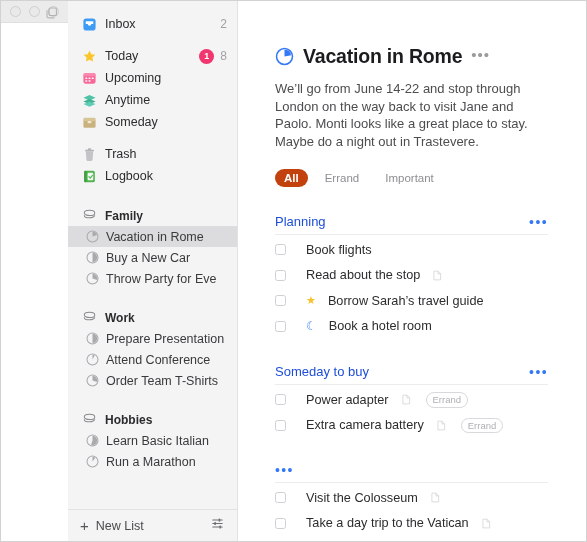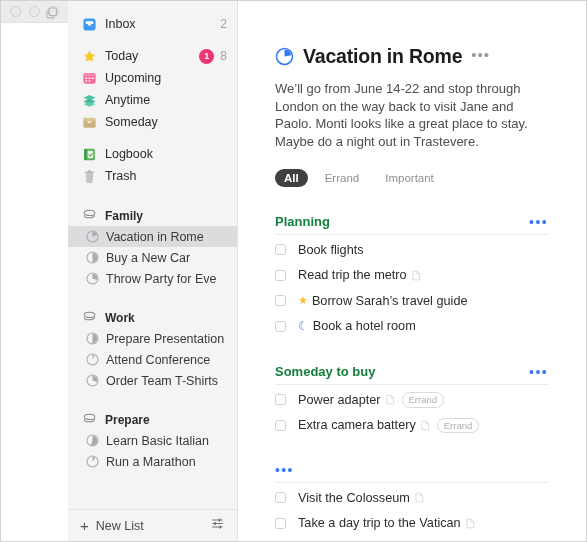--- a/index.html
+++ b/index.html
@@ -170,44 +170,45 @@
     display: flex;
     align-items: center;
     gap: 8px;
   }
   .tag {
     font-size: 11.5px;
     color: #8e8e93;
     padding: 3px 9px;
     border-radius: 9px;
   }
-  .tag.on { background: #404040; color: #ffffff; font-weight: bold; }
+  .tag.on { background: #c2410c; color: #ffffff; font-weight: bold; }
 
   .section { margin-top: 27px; }
   .sec-head {
     display: flex;
     align-items: center;
     padding-bottom: 5px;
     border-bottom: 1px solid #ececec;
   }
   .sec-title {
     flex: 1 1 auto;
     font-size: 13px;
-    font-weight: bold;
-    color: #15803d;
+    font-weight: normal;
+    color: #1d4ed8;
   }
   .dots-sec { color: #3478f6; font-size: 14px; letter-spacing: 1.4px; line-height: 1; }
 
   .todo {
     display: flex;
     align-items: center;
     height: 21.5px;
     margin-top: 4px;
     font-size: 12.7px;
     color: #2c2c2e;
+    gap: 8px;
   }
   .cbox {
     width: 11px; height: 11px;
     border: 1px solid #cfcfd4;
     border-radius: 2.5px;
     flex: 0 0 11px;
     margin-right: 12px;
     background: #fff;
   }
   .todo .star { color: #f7c22b; font-size: 11px; margin-right: 4px; }
@@ -301,38 +302,38 @@
                 <rect x="1.5" y="3" width="13" height="3.4" rx="1.2" fill="#d8c596"></rect>
                 <rect x="6" y="6.3" width="4" height="2.5" rx=".6" fill="#efe7cf"></rect>
               </svg>
             </span>
             <span class="lbl">Someday</span>
           </div>
           <div class="gap-sm"></div>
           <div class="nav-row">
             <span class="ico">
               <svg viewBox="0 0 16 16" width="15" height="15">
+                <path d="M4 4.6h8l-.7 9a1.3 1.3 0 0 1-1.3 1.2H6a1.3 1.3 0 0 1-1.3-1.2z" fill="#c3c3c8"></path>
+                <rect x="3.1" y="2.9" width="9.8" height="1.7" rx=".8" fill="#b3b3b9"></rect>
+                <rect x="6.2" y="1.4" width="3.6" height="1.8" rx=".8" fill="#b3b3b9"></rect>
+              </svg>
+            </span>
+            <span class="lbl">Trash</span>
+          </div>
+          <div class="nav-row">
+            <span class="ico">
+              <svg viewBox="0 0 16 16" width="15" height="15">
                 <rect x="2.3" y="1.8" width="11.4" height="12.4" rx="1.8" fill="#52b551"></rect>
                 <rect x="2.3" y="1.8" width="2.6" height="12.4" rx="1.2" fill="#3f9f42"></rect>
                 <rect x="6" y="4" width="6" height="8" rx="1" fill="#f2f8f1"></rect>
                 <path d="M7.4 8.2l1.4 1.5 2.4-2.9" fill="none" stroke="#52b551" stroke-width="1.2" stroke-linecap="round" stroke-linejoin="round"></path>
               </svg>
             </span>
             <span class="lbl">Logbook</span>
           </div>
-          <div class="nav-row">
-            <span class="ico">
-              <svg viewBox="0 0 16 16" width="15" height="15">
-                <path d="M4 4.6h8l-.7 9a1.3 1.3 0 0 1-1.3 1.2H6a1.3 1.3 0 0 1-1.3-1.2z" fill="#c3c3c8"></path>
-                <rect x="3.1" y="2.9" width="9.8" height="1.7" rx=".8" fill="#b3b3b9"></rect>
-                <rect x="6.2" y="1.4" width="3.6" height="1.8" rx=".8" fill="#b3b3b9"></rect>
-              </svg>
-            </span>
-            <span class="lbl">Trash</span>
-          </div>
           <div class="gap-md"></div>
           <div class="grp-head">
             <span class="ico">
               <svg viewBox="0 0 16 16" width="15" height="15">
                 <ellipse cx="8" cy="5.2" rx="5.6" ry="2.9" fill="none" stroke="#8a8a8f" stroke-width="1.1"></ellipse>
                 <path d="M2.4 7.6a5.6 2.9 0 0 0 11.2 0" fill="none" stroke="#8a8a8f" stroke-width="1.1"></path>
               </svg>
             </span>
             <span>Family</span>
           </div>
@@ -389,21 +390,21 @@
             <span>Order Team T-Shirts</span>
           </div>
           <div class="gap-md"></div>
           <div class="grp-head">
             <span class="ico">
               <svg viewBox="0 0 16 16" width="15" height="15">
                 <ellipse cx="8" cy="5.2" rx="5.6" ry="2.9" fill="none" stroke="#8a8a8f" stroke-width="1.1"></ellipse>
                 <path d="M2.4 7.6a5.6 2.9 0 0 0 11.2 0" fill="none" stroke="#8a8a8f" stroke-width="1.1"></path>
               </svg>
             </span>
-            <span>Prepare</span>
+            <span>Hobbies</span>
           </div>
           <div class="proj-row">
             <span class="ico"><svg viewBox="0 0 14 14" width="13" height="13">
                 <circle cx="7" cy="7" r="5.9" fill="none" stroke="#a9a9ae" stroke-width="1.1"></circle>
                 <path d="M7 7 L7 1.9000000000000004 A5.1 5.1 0 1 1 5.42 11.85 Z" fill="#a9a9ae"></path>
               </svg></span>
             <span>Learn Basic Italian</span>
           </div>
           <div class="proj-row">
             <span class="ico"><svg viewBox="0 0 14 14" width="13" height="13">
@@ -460,21 +461,21 @@
             <div class="sec-head">
               <span class="sec-title">Planning</span>
               <span class="dots-sec">•••</span>
             </div>
             <div class="todo">
               <span class="cbox"></span>
               <span class="txt">Book flights</span>
             </div>
             <div class="todo">
               <span class="cbox"></span>
-              <span class="txt">Read trip the metro</span>
+              <span class="txt">Read about the stop</span>
               <span class="note-ico">
                 <svg viewBox="0 0 12 14" width="9" height="11">
                   <path d="M1.2 1.2h5.4L10.2 4.8v8H1.2z" fill="none" stroke="#9a9aa0" stroke-width="1"></path>
                   <path d="M6.6 1.2v3.6h3.6" fill="none" stroke="#9a9aa0" stroke-width="1"></path>
                 </svg>
               </span>
             </div>
             <div class="todo">
               <span class="cbox"></span>
               <span class="star">★</span>

